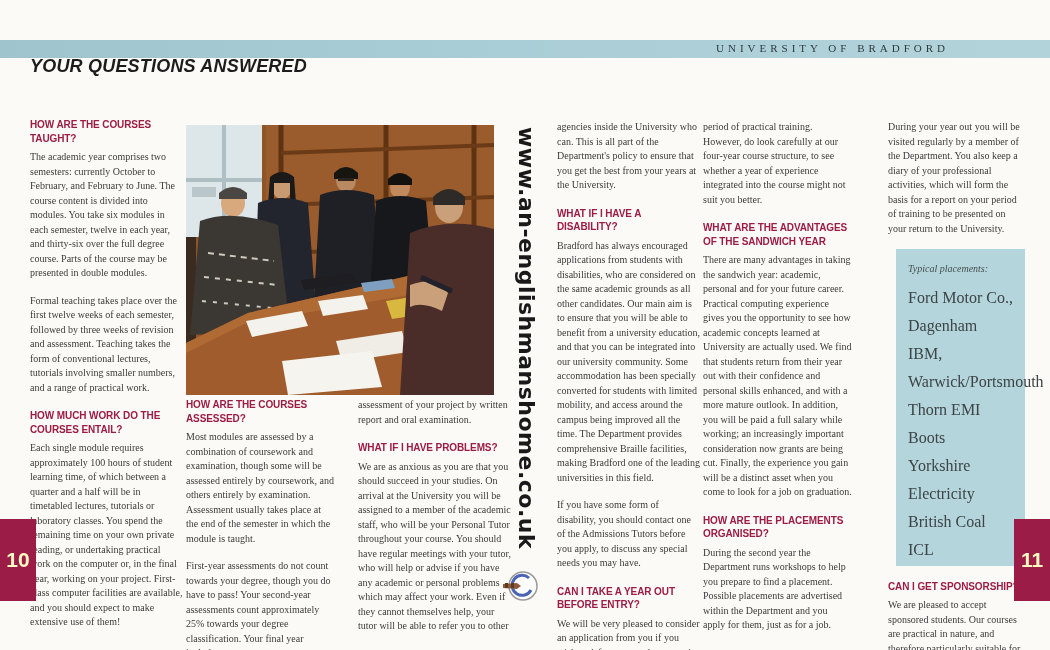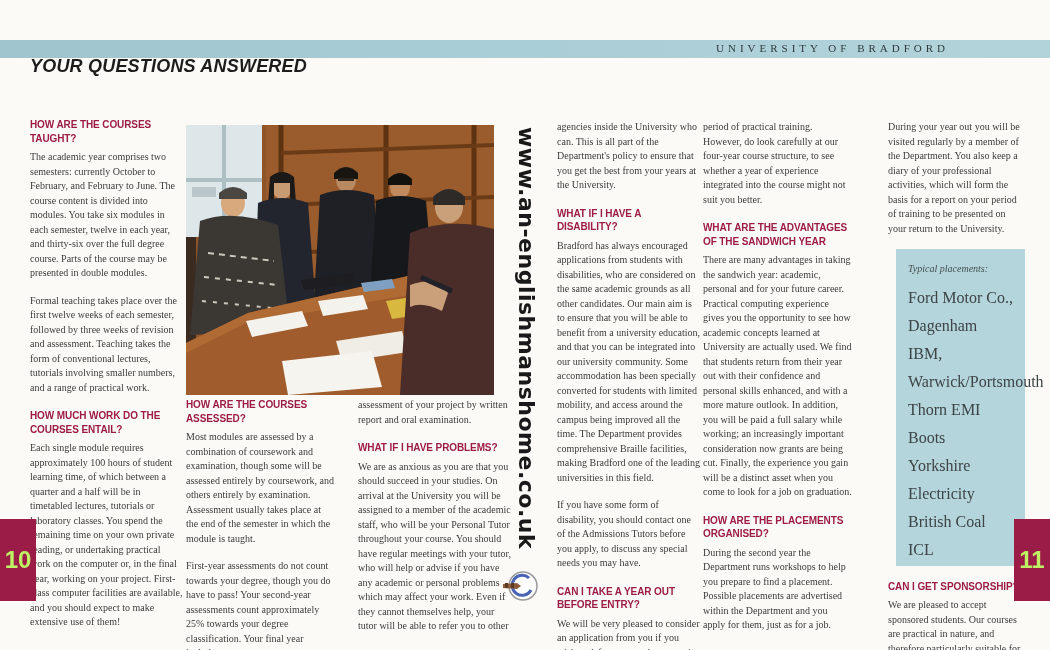--- a/index.html
+++ b/index.html
@@ -45,22 +45,22 @@
   .watermark {
     position:absolute; left:499px; top:127px; height:450px; width:40px;
     writing-mode:vertical-rl;
     font-family:"DejaVu Sans", sans-serif; font-weight:700;
     font-size:22px; letter-spacing:0.5px; color:#191919;
     white-space:nowrap;
   }
   .wm-icon { position:absolute; left:501px; top:566px; width:38px; height:40px; }
   .tab {
     position:absolute; top:519px; width:36px; height:82px;
-    background:#9c1c48; color:#bef264;
-    font-family:"Liberation Sans", sans-serif; font-weight:bold; font-size:24px;
+    background:#9c1c48; color:#fef9c3;
+    font-family:"Liberation Sans", sans-serif; font-weight:bold; font-size:21px;
     display:flex; align-items:center; justify-content:center;text-align:right;
   }
   #tab10 { left:0; }
   #tab11 { left:1014px; }
   .placements {
     background:#b5d5dc; padding:13px 6px 2px 12px; margin:2px 0 14px 8px;
     color:#3f4a4d;
   }
   .placements .pt {
     font-style:italic; font-size:10px; color:#44504f; margin-bottom:7px;

